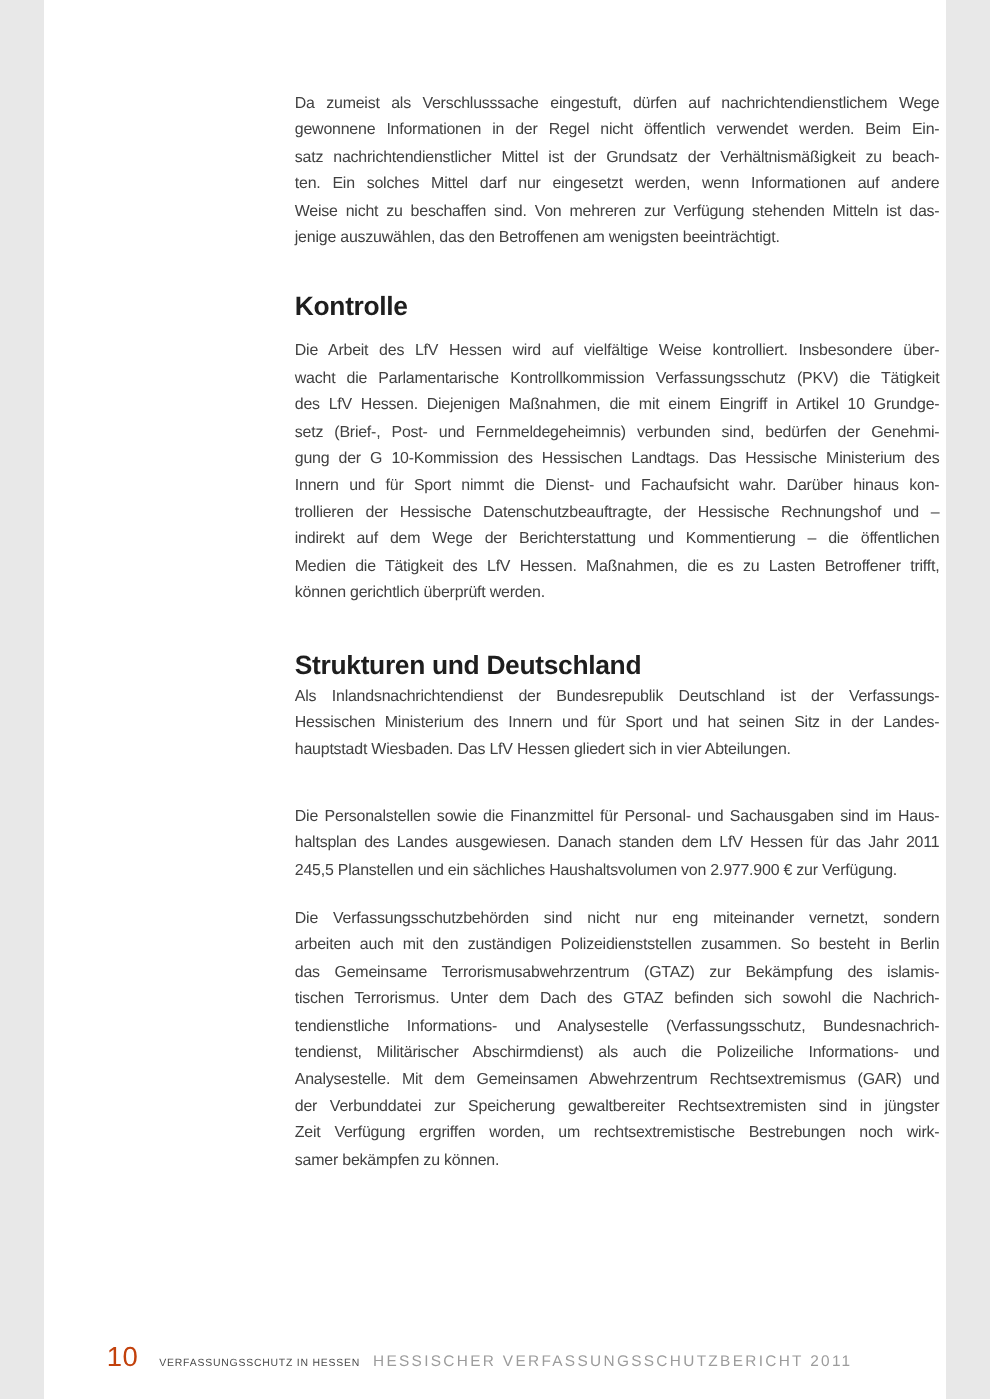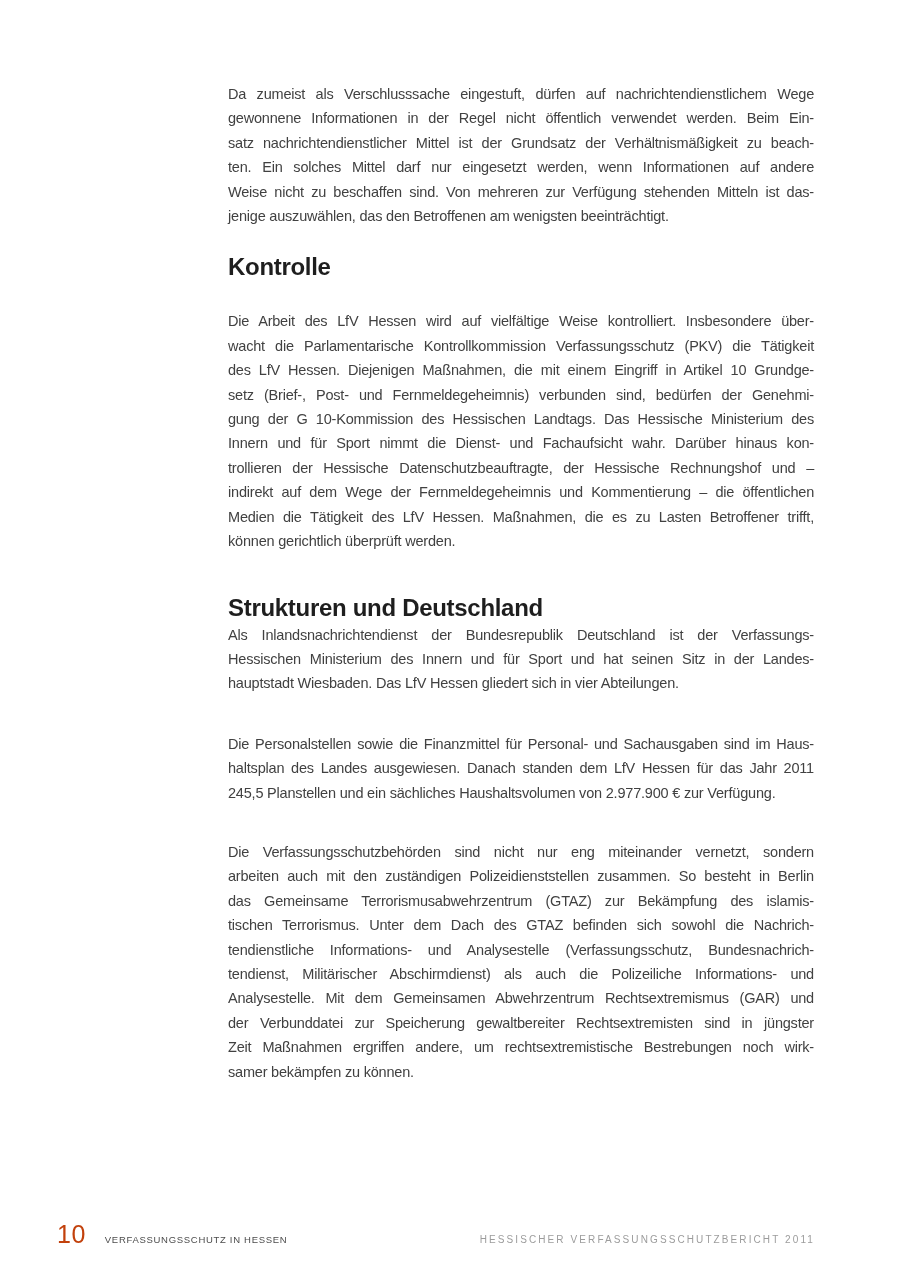--- a/index.html
+++ b/index.html
@@ -1,18 +1,18 @@
 <!DOCTYPE html>
 <html><head>
 <meta charset="utf-8">
 <style>
   html, body { margin: 0; padding: 0; background: #e8e8e8; }
   .page {
     position: relative;
-    width: 900px;
+    width: 820px;
     height: 1272px;
     background: #ffffff;
     margin: 0 auto;
     overflow: hidden;
     font-family: "Liberation Sans", "DejaVu Sans", sans-serif;
   }
   .content {
     position: absolute;
     left: 228px;
     top: 0;
@@ -34,26 +34,26 @@
   .line.last { text-align-last: left; }
   .heading {
     margin: 0;
     font-size: 24px;
     line-height: 30px;
     font-weight: 700;
     letter-spacing: -0.3px;
     color: #1e1e1e;
   }
   .p1 { margin-top: 82px; }
-  .h1 { margin-top: 24px; }
-  .p2 { margin-top: 27px; }
+  .h1 { margin-top: 36px; }
+  .p2 { margin-top: 13px; }
   .h2 { margin-top: 39px; }
   .p3 { }
   .p4 { margin-top: 36px; }
-  .p5 { margin-top: 35px; }
+  .p5 { margin-top: 20px; }
   .footer {
     position: absolute;
     left: 57px;
     right: 85px;
     top: 1220px;
     display: flex;
     align-items: baseline;
   }
   .page-num {
     font-size: 25px;
@@ -62,21 +62,21 @@
     letter-spacing: 0.5px;
   }
   .footer-label {
     margin-left: 19px;
     font-size: 9.5px;
     letter-spacing: 0.7px;
     color: #4c4c4c;
   }
   .footer-right {
     margin-left: auto;
-    font-size: 10px;
+    font-size: 14px;
     letter-spacing: 2.1px;
     color: #9c9c9c;
     white-space: nowrap;
   }
 </style>
 </head>
 <body>
 
 <div class="page">
   <main class="content">
@@ -93,21 +93,21 @@
     <h2 class="heading h1">Kontrolle</h2>
 
     <p class="para p2">
       <span class="line">Die Arbeit des LfV Hessen wird auf vielfältige Weise kontrolliert. Insbesondere über-</span>
       <span class="line">wacht die Parlamentarische Kontrollkommission Verfassungsschutz (PKV) die Tätigkeit</span>
       <span class="line">des LfV Hessen. Diejenigen Maßnahmen, die mit einem Eingriff in Artikel 10 Grundge-</span>
       <span class="line">setz (Brief-, Post- und Fernmeldegeheimnis) verbunden sind, bedürfen der Genehmi-</span>
       <span class="line">gung der G 10-Kommission des Hessischen Landtags. Das Hessische Ministerium des</span>
       <span class="line">Innern und für Sport nimmt die Dienst- und Fachaufsicht wahr. Darüber hinaus kon-</span>
       <span class="line">trollieren der Hessische Datenschutzbeauftragte, der Hessische Rechnungshof und –</span>
-      <span class="line">indirekt auf dem Wege der Fernmeldegeheimnis und Kommentierung – die öffentlichen</span>
+      <span class="line">indirekt auf dem Wege der Berichterstattung und Kommentierung – die öffentlichen</span>
       <span class="line">Medien die Tätigkeit des LfV Hessen. Maßnahmen, die es zu Lasten Betroffener trifft,</span>
       <span class="line last">können gerichtlich überprüft werden.</span>
     </p>
 
     <h2 class="heading h2">Strukturen und Deutschland</h2>
 
     <p class="para p3">
       <span class="line">Als Inlandsnachrichtendienst der Bundesrepublik Deutschland ist der Verfassungs-</span>
       <span class="line">Hessischen Ministerium des Innern und für Sport und hat seinen Sitz in der Landes-</span>
       <span class="line last">hauptstadt Wiesbaden. Das LfV Hessen gliedert sich in vier Abteilungen.</span>
@@ -121,21 +121,21 @@
 
     <p class="para p5">
       <span class="line">Die Verfassungsschutzbehörden sind nicht nur eng miteinander vernetzt, sondern</span>
       <span class="line">arbeiten auch mit den zuständigen Polizeidienststellen zusammen. So besteht in Berlin</span>
       <span class="line">das Gemeinsame Terrorismusabwehrzentrum (GTAZ) zur Bekämpfung des islamis-</span>
       <span class="line">tischen Terrorismus. Unter dem Dach des GTAZ befinden sich sowohl die Nachrich-</span>
       <span class="line">tendienstliche Informations- und Analysestelle (Verfassungsschutz, Bundesnachrich-</span>
       <span class="line">tendienst, Militärischer Abschirmdienst) als auch die Polizeiliche Informations- und</span>
       <span class="line">Analysestelle. Mit dem Gemeinsamen Abwehrzentrum Rechtsextremismus (GAR) und</span>
       <span class="line">der Verbunddatei zur Speicherung gewaltbereiter Rechtsextremisten sind in jüngster</span>
-      <span class="line">Zeit Maßnahmen ergriffen andere, um rechtsextremistische Bestrebungen noch wirk-</span>
+      <span class="line">Zeit Verfügung ergriffen worden, um rechtsextremistische Bestrebungen noch wirk-</span>
       <span class="line last">samer bekämpfen zu können.</span>
     </p>
 
   </main>
 
   <footer class="footer">
     <span class="page-num">10</span>
     <span class="footer-label">VERFASSUNGSSCHUTZ IN HESSEN</span>
     <span class="footer-right">HESSISCHER VERFASSUNGSSCHUTZBERICHT 2011</span>
   </footer>

